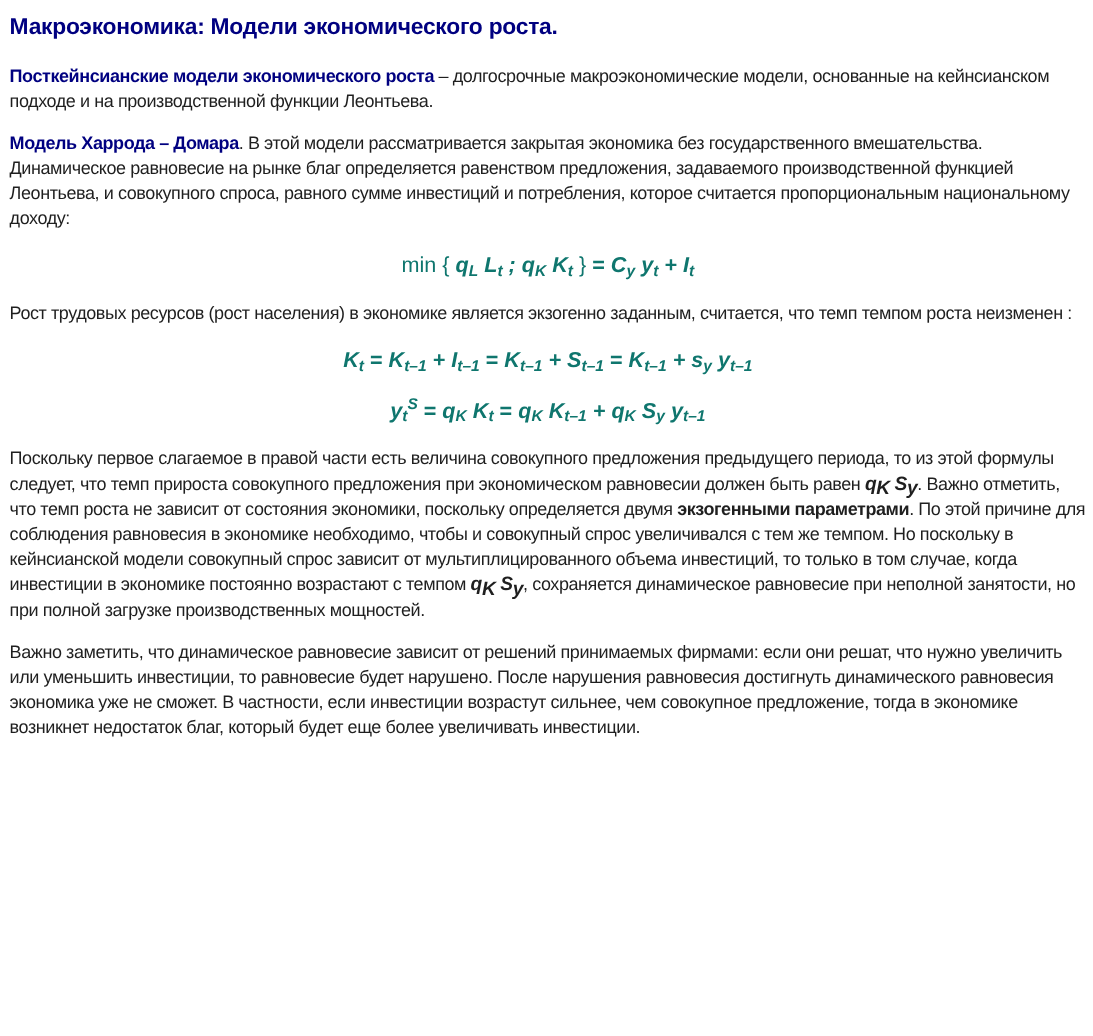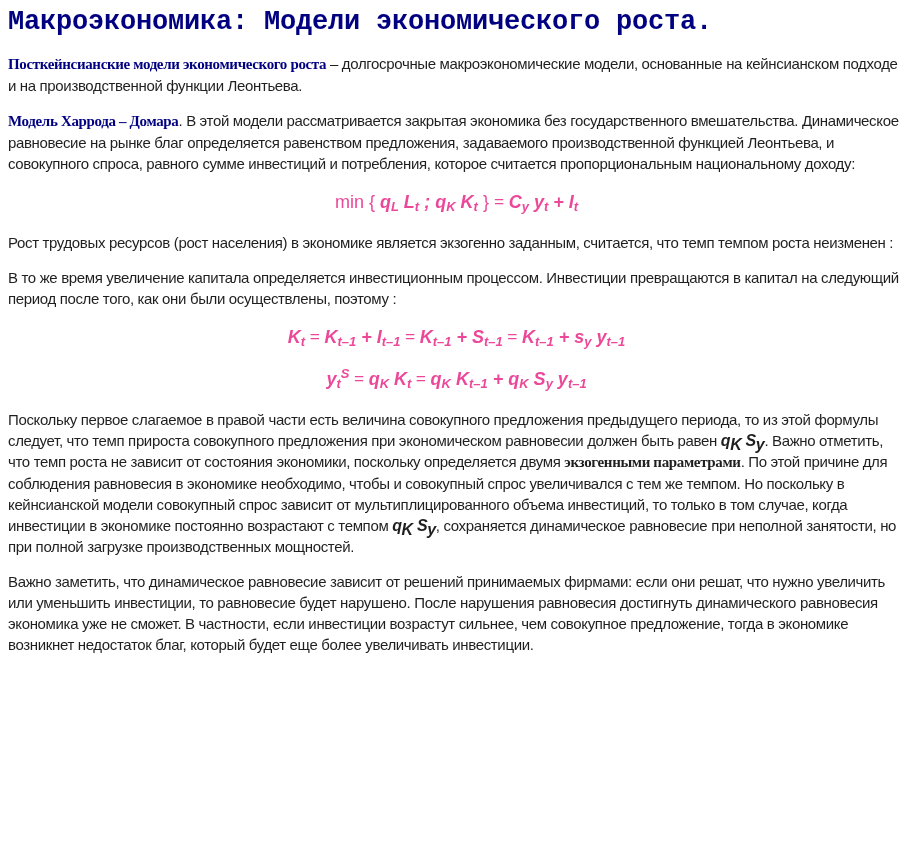--- a/index.html
+++ b/index.html
@@ -13,46 +13,45 @@
     box-sizing: border-box;
     padding: 4px 6px 10px 8px;
     font-family: "Liberation Sans", "DejaVu Sans", sans-serif;
     color: #1f1f1f;
     letter-spacing: -0.35px;
   }
   .doc { width: 100%; }
 
   h1.page-title {
     margin: 4px 0 16px 0;
-    font-size: 27px;
+    font-size: 19px;
     line-height: 29px;
     font-weight: bold;
     color: var(--navy, #000080);
     letter-spacing: -0.2px;
-    font-family: Liberation Mono, monospace;
   }
   h1.page-title .hline { display: block; }
 
   p.para {
     margin: 0 0 14px 0;
     font-size: 15px;
     line-height: 21px;
   }
 
   .formula {
     text-align: center;
     font-size: 18px;
     line-height: 24px;
     margin: 16px 0 18px 0;
-    color: #ec4899;
+    color: #0f766e;
     letter-spacing: 0;
   }
 
   
-  .b   { font-weight: bold; font-family: Liberation Serif, serif; }
+  .b   { font-weight: bold; }
   .i   { font-style: italic; }
   .m   { font-weight: bold; font-style: italic; }
   .navy { color: var(--navy, #000080); }
 
   sub, sup {
     font-size: 72%;
     line-height: 0;
     position: relative;
     vertical-align: baseline;
   }
@@ -73,21 +72,20 @@
 
   <p class="para"><span class="b navy">Посткейнсианские модели экономического роста</span><span> – долгосрочные макроэкономические модели, основанные на кейнсианском подходе и на производственной функции Леонтьева.</span></p>
 
   <p class="para"><span class="b navy">Модель Харрода – Домара</span><span>. В этой модели рассматривается закрытая экономика без государственного вмешательства. Динамическое равновесие на рынке благ определяется равенством предложения, задаваемого производственной функцией Леонтьева, и совокупного спроса, равного сумме инвестиций и потребления, которое считается пропорциональным национальному доходу:</span></p>
 
   <div class="formula"><span>min </span><span>{ </span><span class="m">q</span><sub class="m">L</sub><span class="m"> </span><span class="m">L</span><sub class="m">t</sub><span class="m"> ; </span><span class="m">q</span><sub class="m">K</sub><span class="m"> </span><span class="m">K</span><sub class="m">t</sub><span> } </span><span class="b">= </span><span class="m">C</span><sub class="m">y</sub><span class="m"> </span><span class="m">y</span><sub class="m">t</sub><span class="m"> + </span><span class="m">I</span><sub class="m">t</sub></div>
 
   <p class="para"><span>Рост трудовых ресурсов (рост населения) в экономике является экзогенно заданным, считается, что темп темпом роста неизменен :</span></p>
 
 
-  <p class="para"><span>В то же время увеличение капитала определяется инвестиционным процессом. Инвестиции превращаются в капитал на следующий период после того, как они были осуществлены, поэтому :</span></p>
 
   <div class="formula"><span class="m">K</span><sub class="m">t</sub><span class="b"> = </span><span class="m">K</span><sub class="m">t–1</sub><span class="m"> + </span><span class="m">I</span><sub class="m">t–1</sub><span class="b"> = </span><span class="m">K</span><sub class="m">t–1</sub><span class="m"> + </span><span class="m">S</span><sub class="m">t–1</sub><span class="b"> = </span><span class="m">K</span><sub class="m">t–1</sub><span class="m"> + </span><span class="m">s</span><sub class="m">y</sub><span class="m"> </span><span class="m">y</span><sub class="m">t–1</sub></div>
 
 
   <div class="formula"><span class="m">y</span><sub class="m">t</sub><sup class="m">S</sup><span class="b"> = </span><span class="m">q</span><sub class="m">K</sub><span class="m"> </span><span class="m">K</span><sub class="m">t</sub><span class="b"> = </span><span class="m">q</span><sub class="m">K</sub><span class="m"> </span><span class="m">K</span><sub class="m">t–1</sub><span class="m"> + </span><span class="m">q</span><sub class="m">K</sub><span class="m"> </span><span class="m">S</span><sub class="m">y</sub><span class="m"> </span><span class="m">y</span><sub class="m">t–1</sub></div>
 
   <p class="para"><span>Поскольку первое слагаемое в правой части есть величина совокупного предложения предыдущего периода, то из этой формулы следует, что темп прироста совокупного предложения при экономическом равновесии должен быть равен </span><span class="m">q</span><sub class="m">K</sub><span class="m"> </span><span class="m">S</span><sub class="m">y</sub><span>. Важно отметить, что темп роста не зависит от состояния экономики, поскольку определяется двумя </span><span class="b">экзогенными параметрами</span><span>. По этой причине для соблюдения равновесия в экономике необходимо, чтобы и совокупный спрос увеличивался с тем же темпом. Но поскольку в кейнсианской модели совокупный спрос зависит от мультиплицированного объема инвестиций, то только в том случае, когда инвестиции в экономике постоянно возрастают с темпом </span><span class="m">q</span><sub class="m">K</sub><span class="m"> </span><span class="m">S</span><sub class="m">y</sub><span>, сохраняется динамическое равновесие при неполной занятости, но при полной загрузке производственных мощностей.</span></p>
 
   <p class="para"><span>Важно заметить, что динамическое равновесие зависит от решений принимаемых фирмами: если они решат, что нужно увеличить или уменьшить инвестиции, то равновесие будет нарушено. После нарушения равновесия достигнуть динамического равновесия экономика уже не сможет. В частности, если инвестиции возрастут сильнее, чем совокупное предложение, тогда в экономике возникнет недостаток благ, который будет еще более увеличивать инвестиции.</span></p>
 

